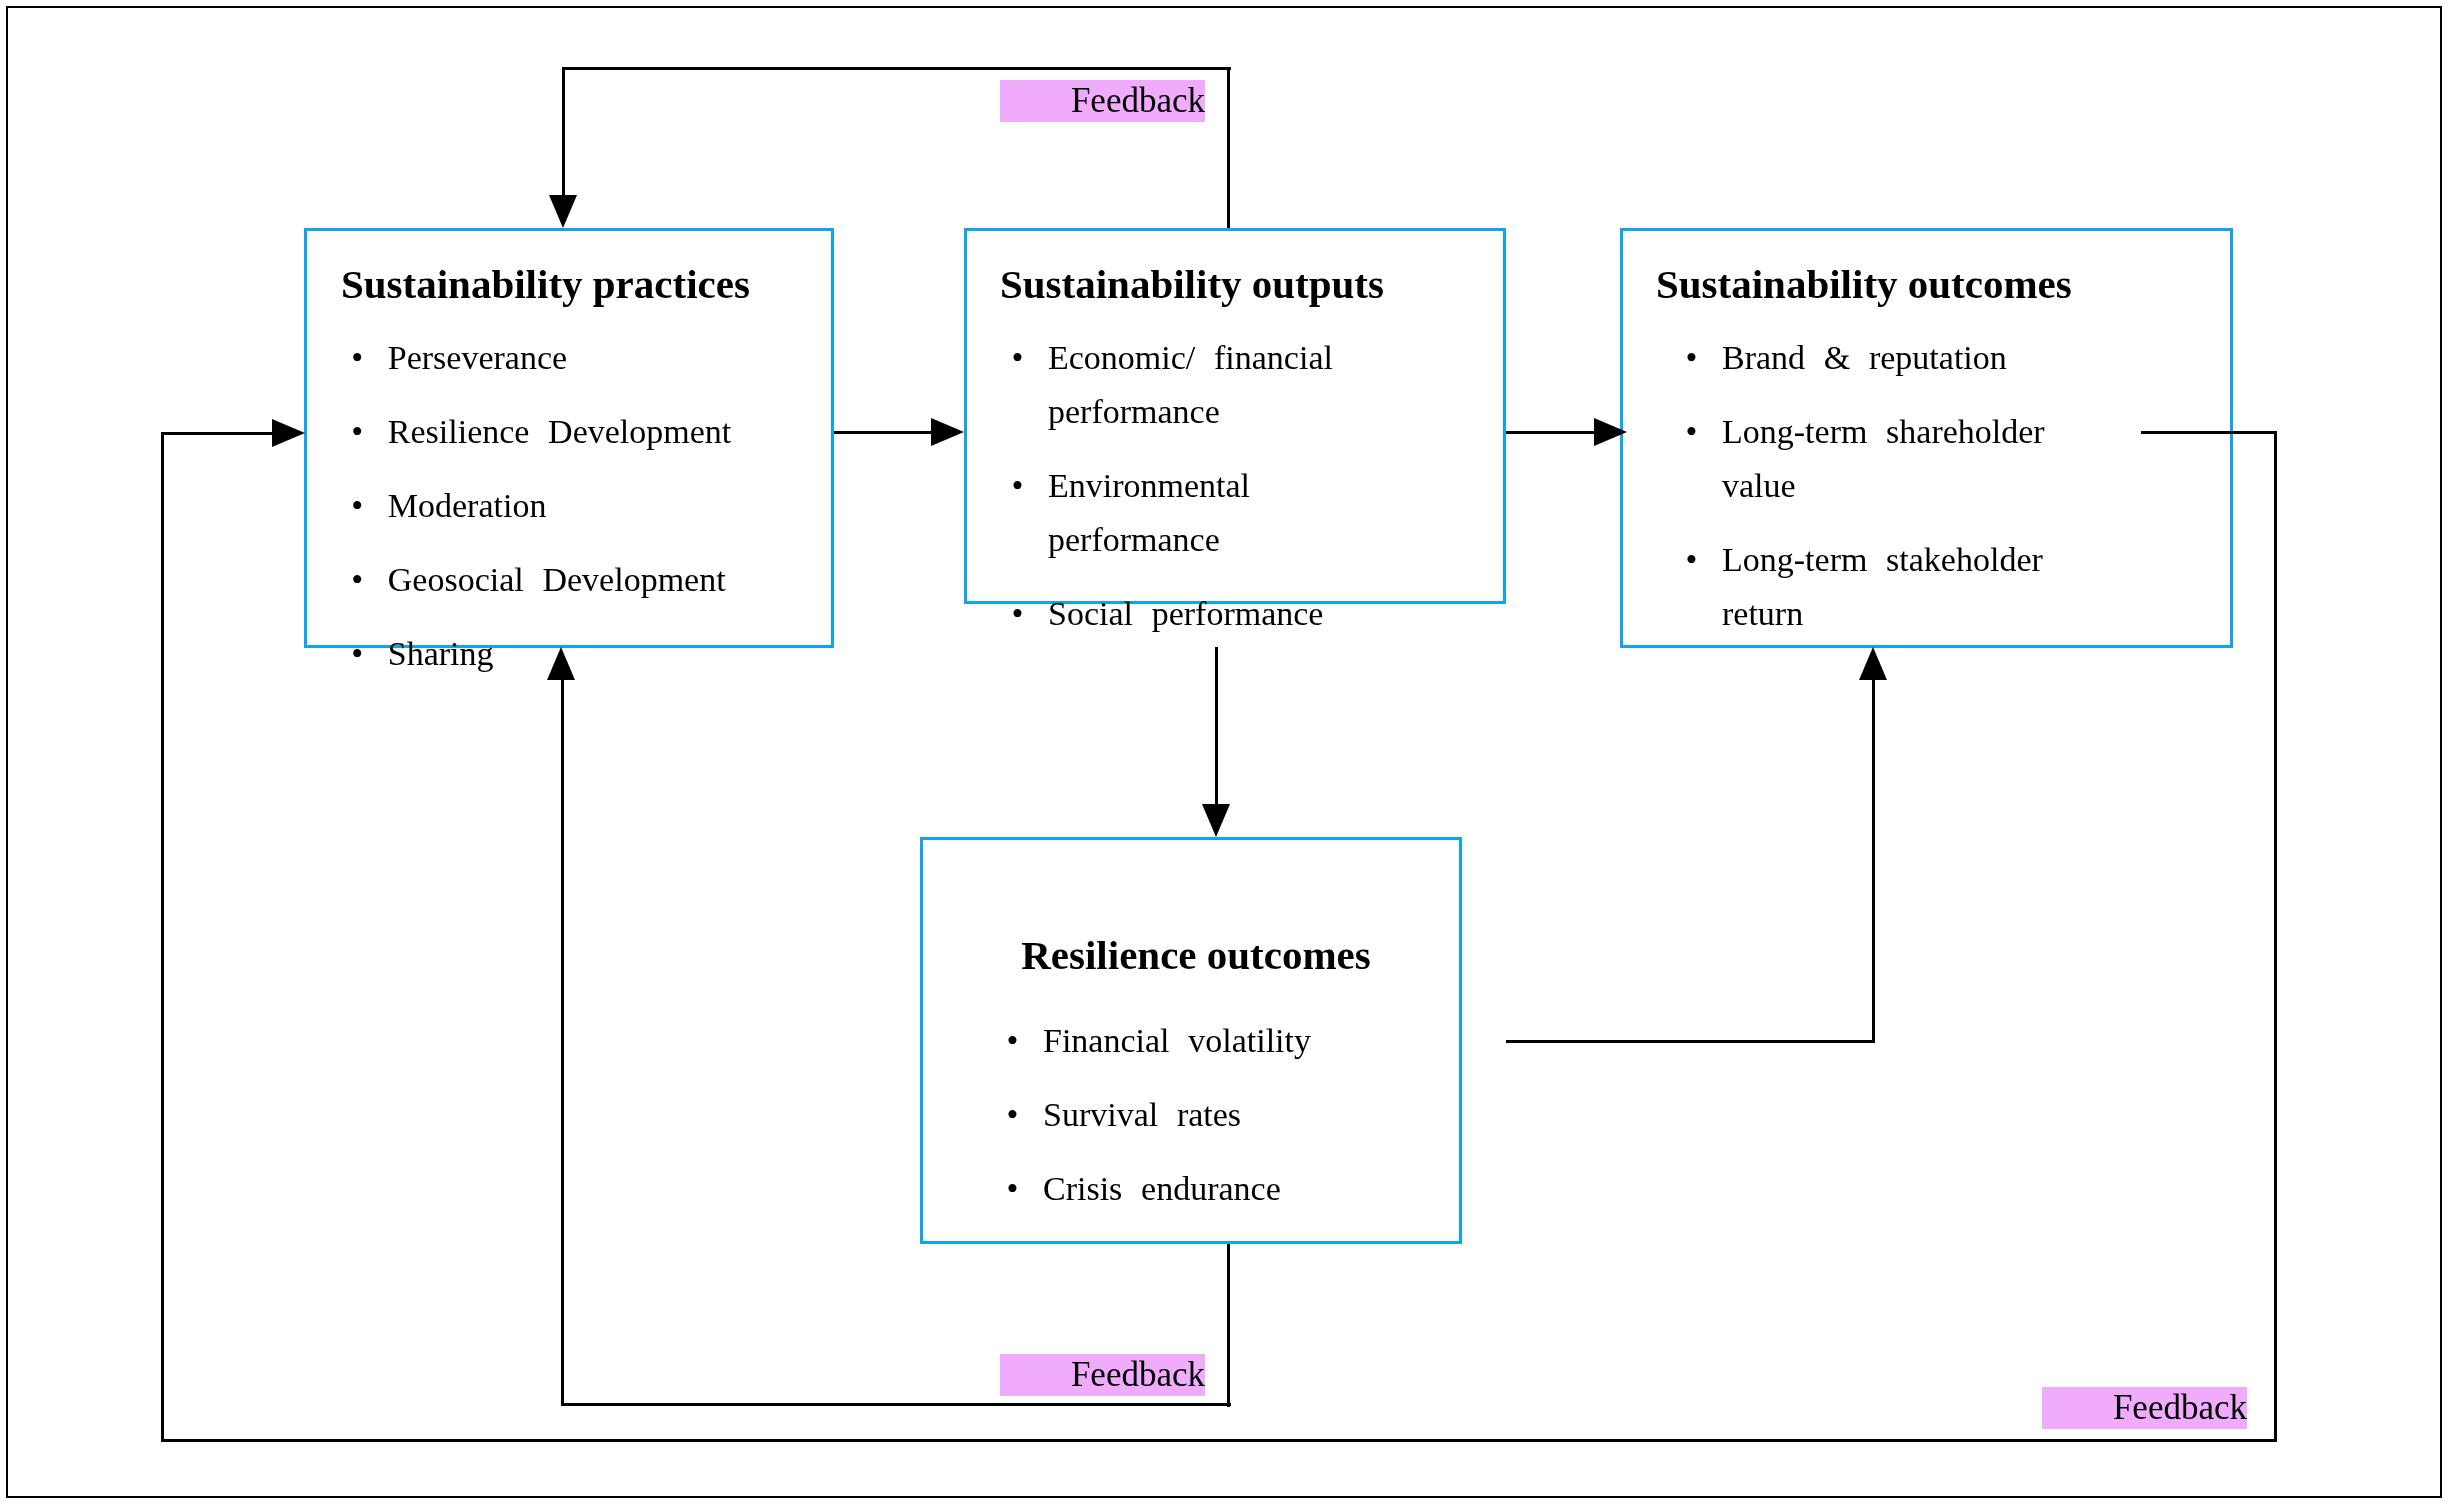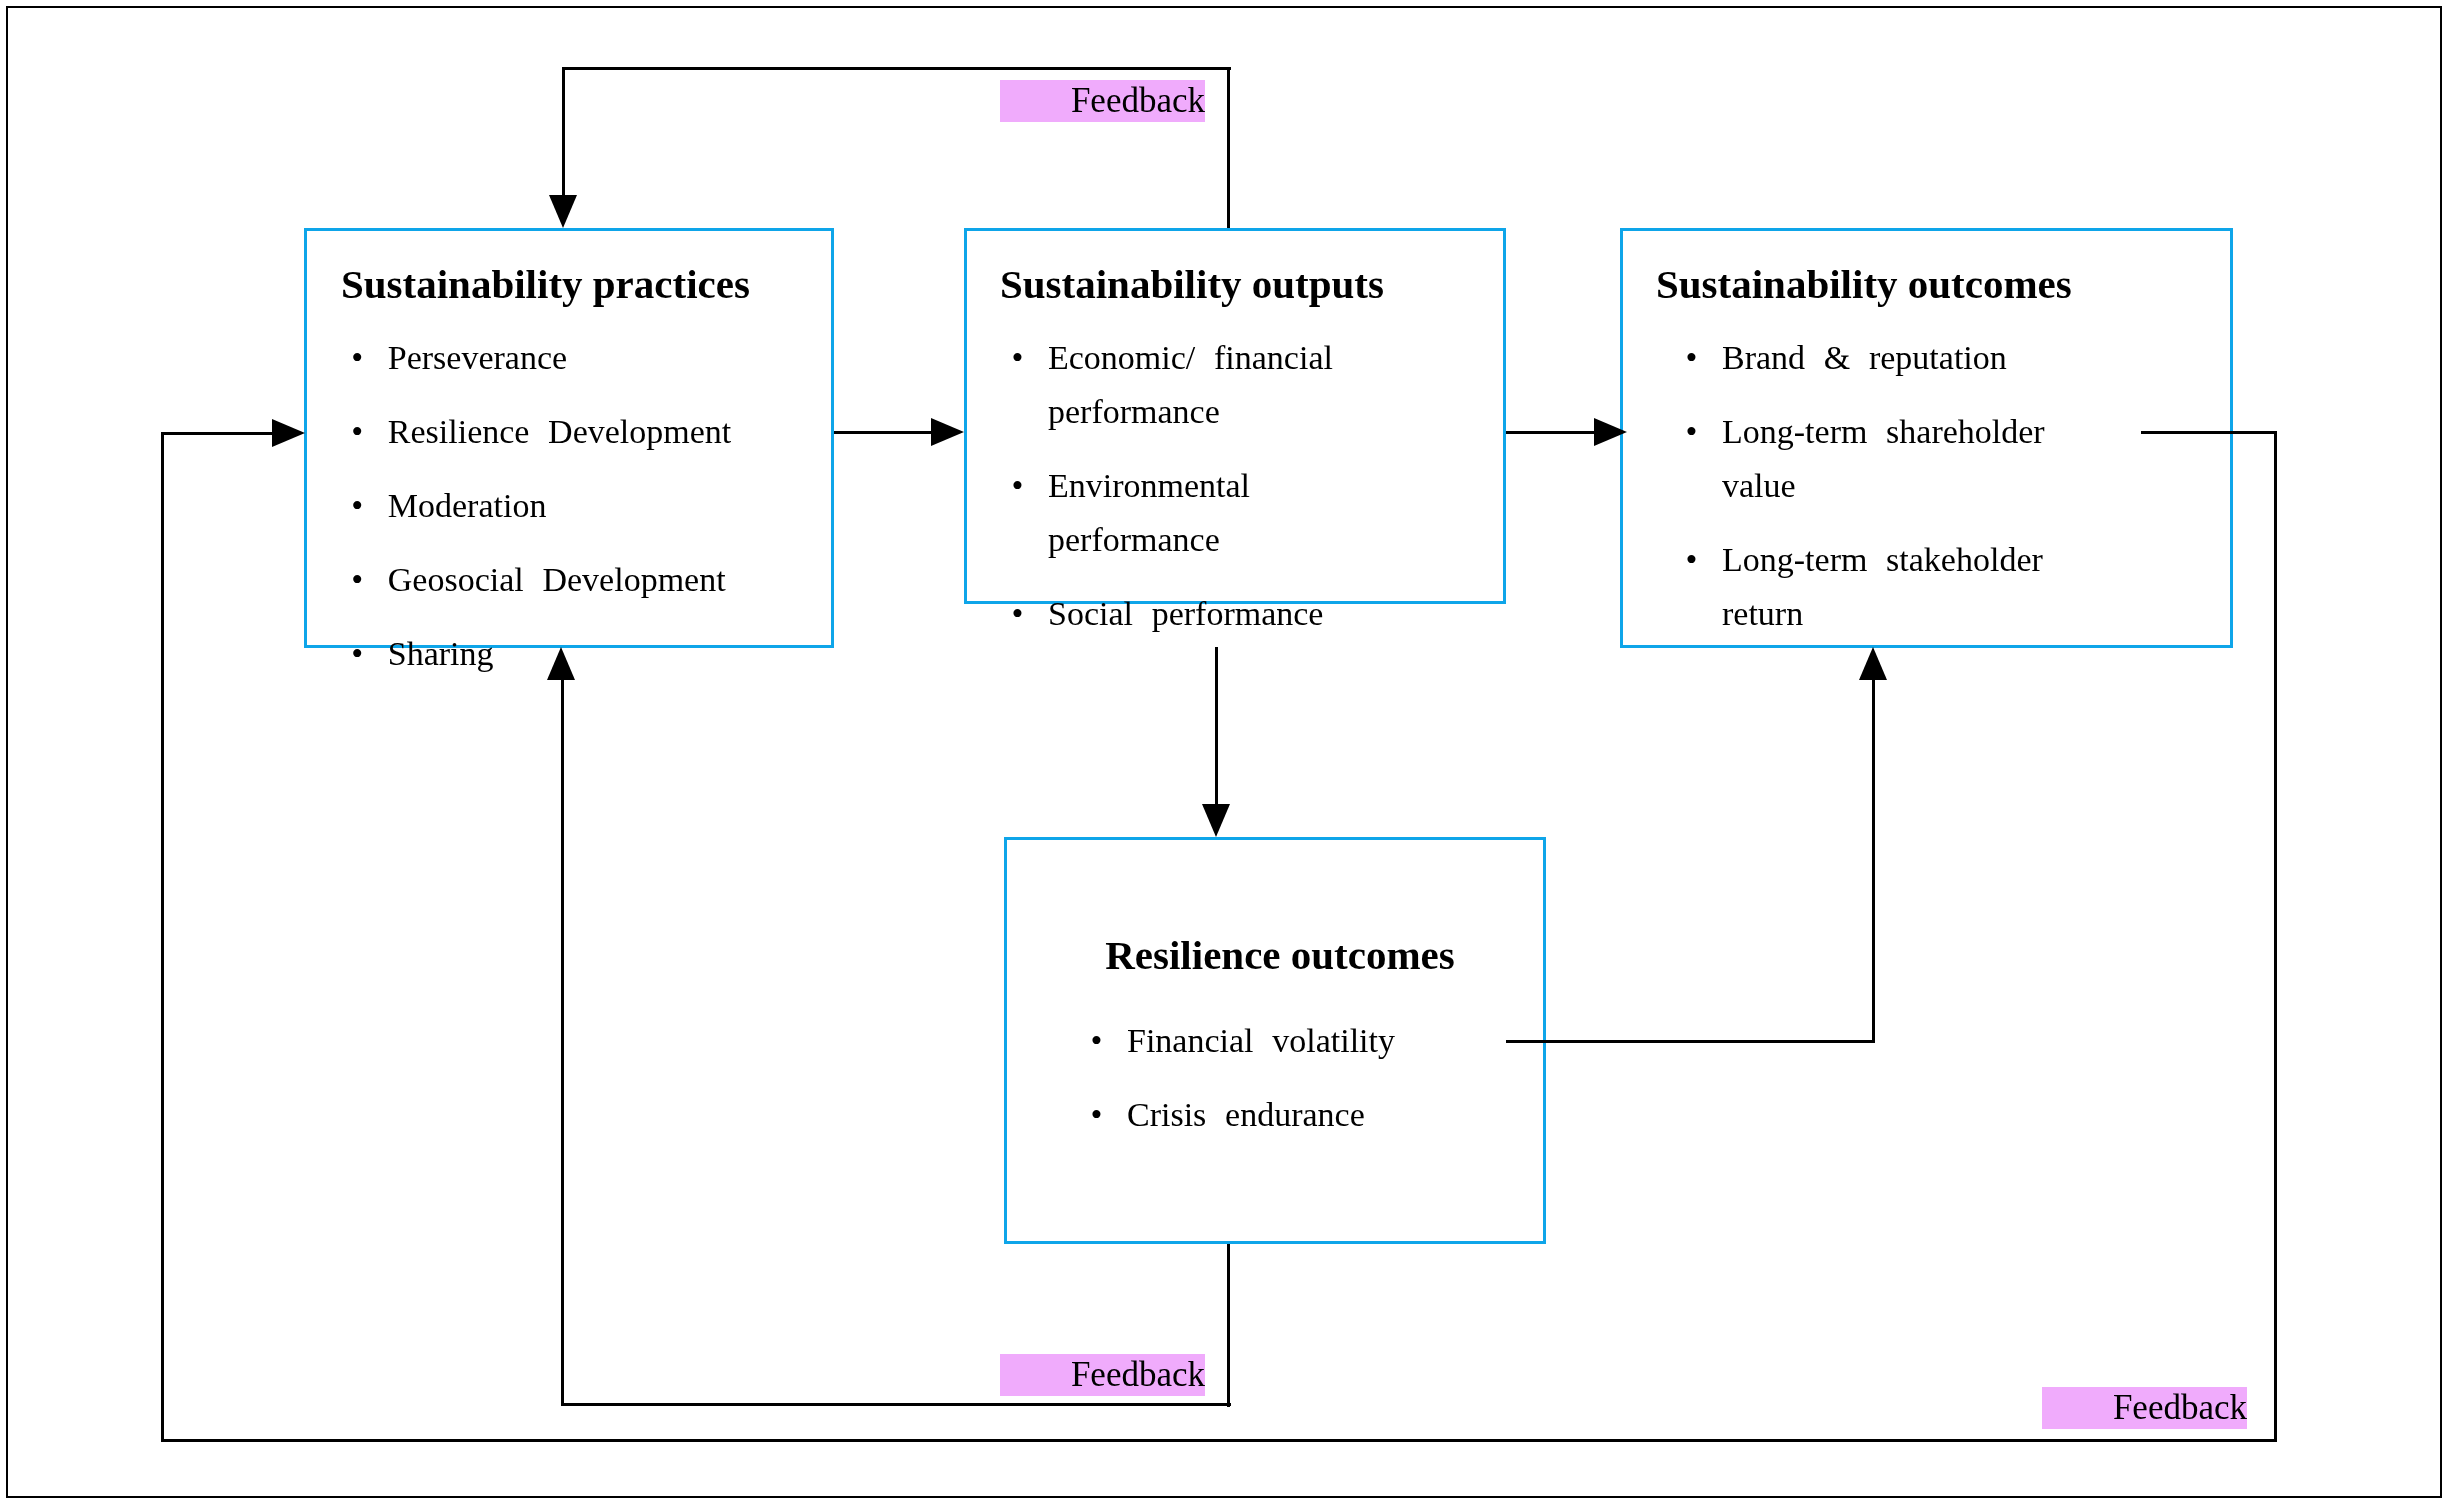--- a/index.html
+++ b/index.html
@@ -34,21 +34,21 @@
   }
   
   .b1{left:304px;top:228px;width:530px;height:420px;padding:28px 18px 0 34px;}
   .b1 ul{margin-left:7.8px;}
   .b2{left:964px;top:228px;width:542px;height:376px;padding:28px 12px 0 33px;}
   .b2 ul{margin-left:9px;}
   .b2 li{max-width:337px;}
   .b3{left:1620px;top:228px;width:613px;height:420px;padding:28px 12px 0 33px;}
   .b3 ul{margin-left:27px;}
   .b3 li{max-width:337px;}
-  .b4{left:1004px;top:837px;width:542px;height:407px;padding:27px 2px 0 12px;}
+  .b4{left:920px;top:837px;width:542px;height:407px;padding:27px 2px 0 12px;}
   .b4 .box-title{text-align:center;margin-top:63px;}
   .b4 ul{margin-top:33px;margin-left:69px;}
   .line{position:absolute;background:#000;}
   .tri{position:absolute;width:0;height:0;}
   .tri-down{border-left:14.5px solid transparent;border-right:14.5px solid transparent;border-top:33px solid #000;}
   .tri-up{border-left:14.5px solid transparent;border-right:14.5px solid transparent;border-bottom:33px solid #000;}
   .tri-right{border-top:14.5px solid transparent;border-bottom:14.5px solid transparent;border-left:33px solid #000;}
   .fb{
     position:absolute;font-size:35px;width:205px;text-align:right;
     background:#f0abfc;line-height:1.2;
@@ -87,20 +87,21 @@
       <li>Brand &amp; reputation</li>
       <li>Long-term shareholder value</li>
       <li>Long-term stakeholder return</li>
     </ul>
   </div>
 
   <div class="box b4">
     <div class="box-title">Resilience outcomes</div>
     <ul>
       <li>Financial volatility</li>
+      <li>Survival rates</li>
       <li>Crisis endurance</li>
     </ul>
   </div>
 
   <div class="line" style="left:562px;top:67px;width:669px;height:3px;"></div>
   <div class="line" style="left:1227px;top:67px;width:3px;height:161px;"></div>
   <div class="line" style="left:562px;top:67px;width:3px;height:129px;"></div>
   <div class="tri tri-down" style="left:549px;top:195px;"></div>
 
   <div class="line" style="left:834px;top:431px;width:98px;height:3px;"></div>

